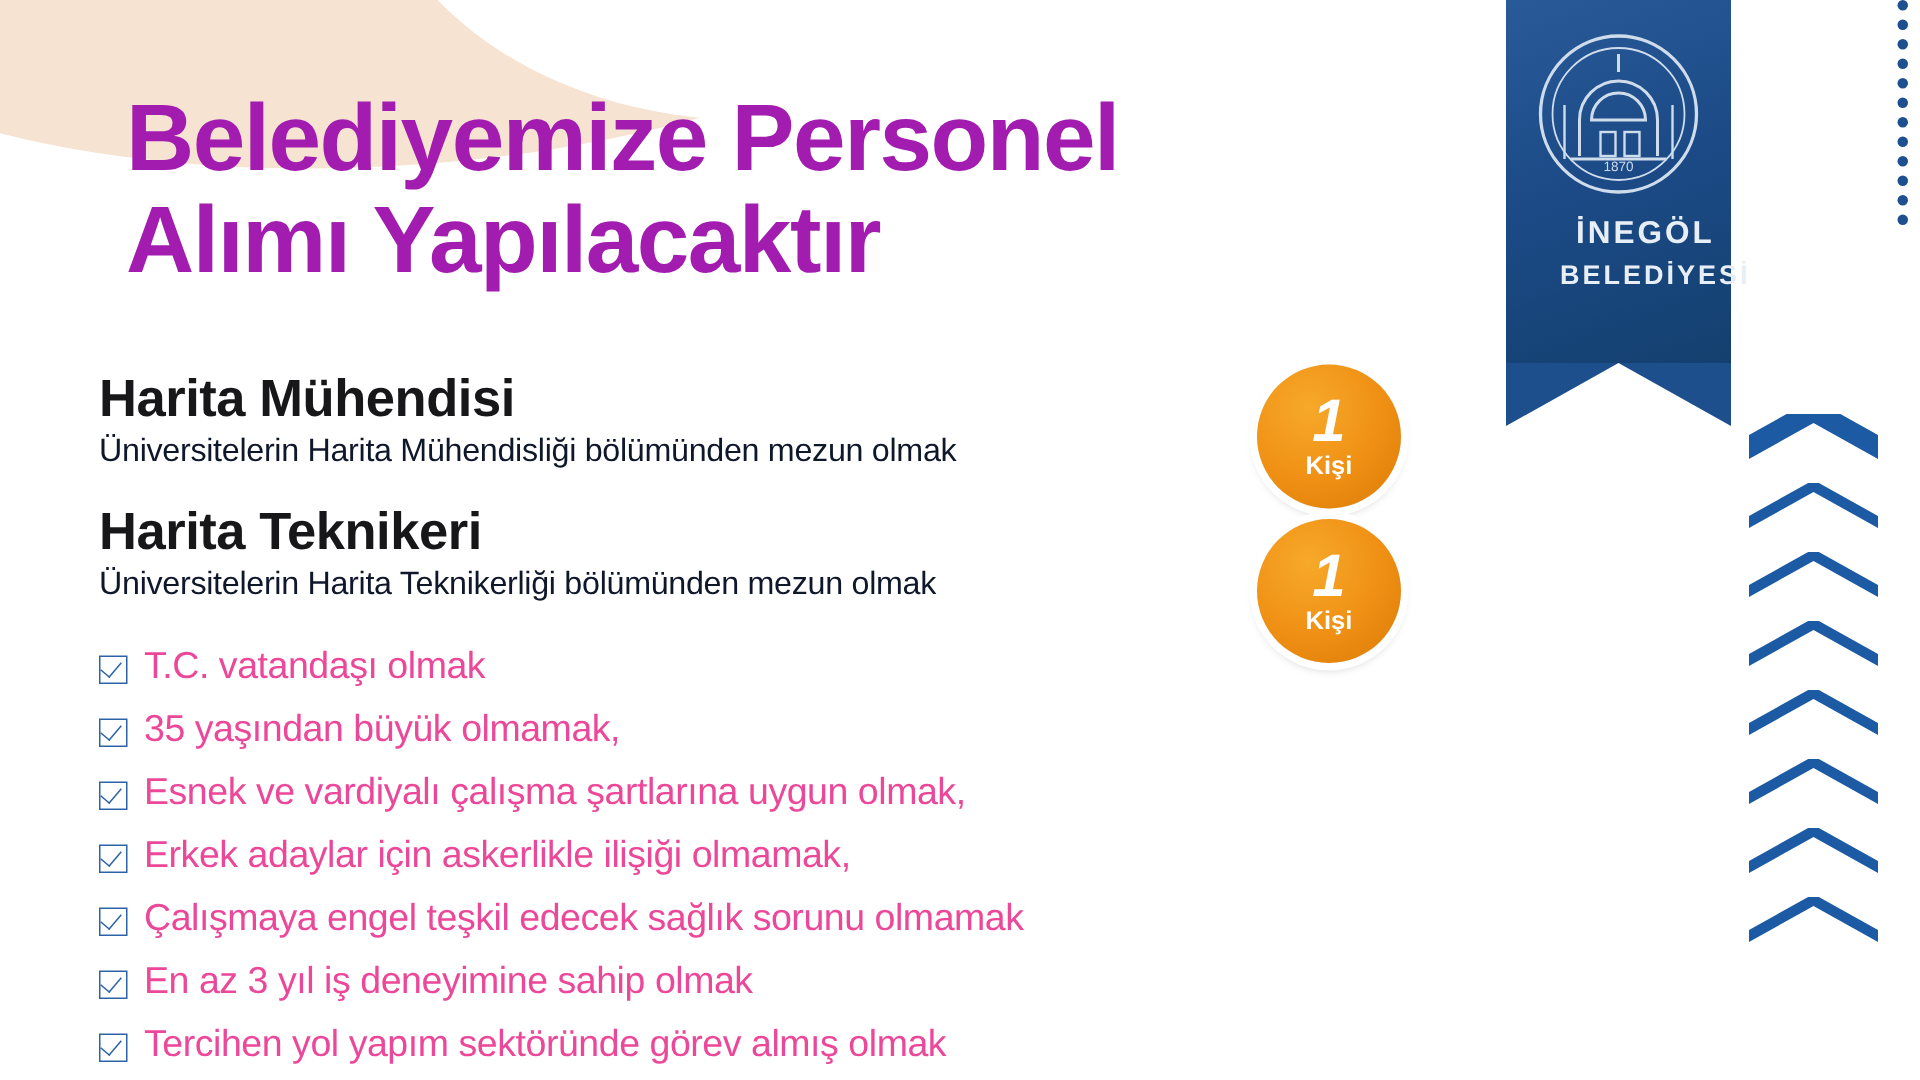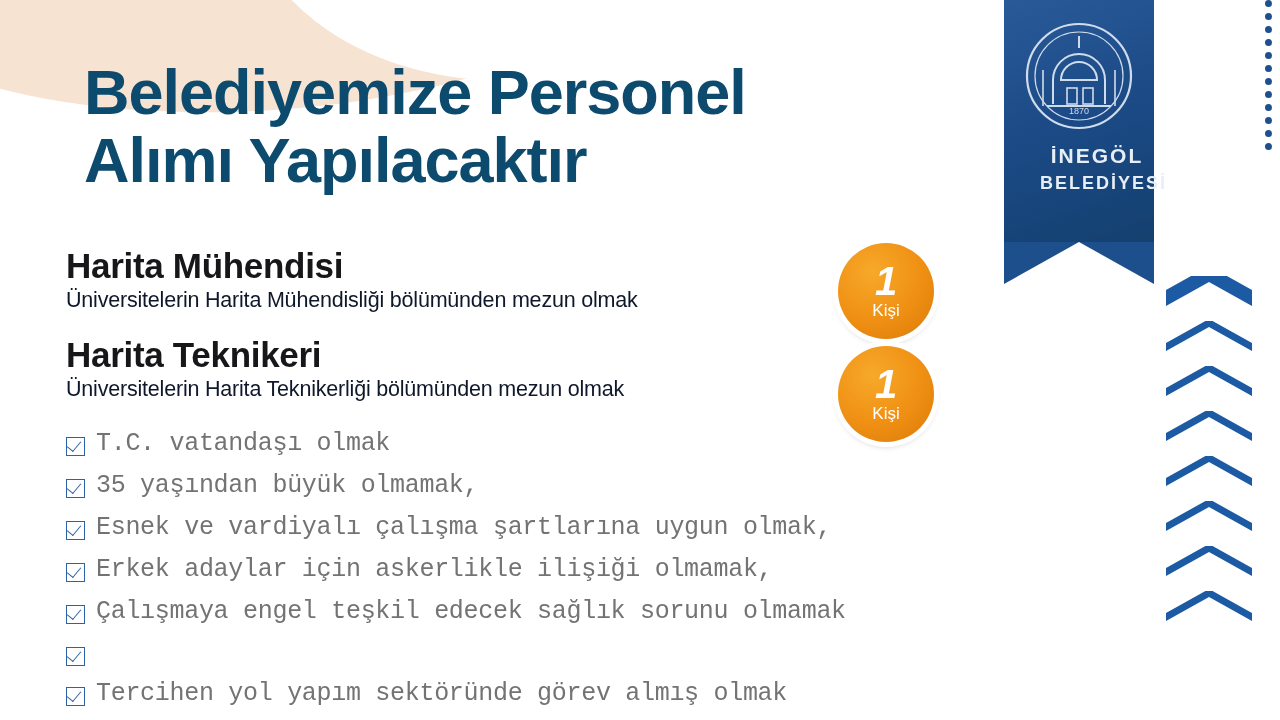--- a/index.html
+++ b/index.html
@@ -124,21 +124,21 @@
     top: 179px;
     font-size: 18px;
   }
 
   
   .headline {
     position: absolute;
     left: 84px;
     top: 58px;
     z-index: 5;
-    color: #0c4a6e;
+    color: #a21caf;
     font-weight: 800;
     font-size: 63px;
     line-height: 1.08;
     letter-spacing: -1px;
     max-width: 960px;
   }
   .headline div { white-space: nowrap; }
 
   
   .jobs {
@@ -179,21 +179,21 @@
     color: #ffffff;
   }
   .badge-num {
     font-size: 40px;
     font-weight: bold;
     line-height: 0.95;
     font-style: italic;
   }
   .badge-unit {
     font-size: 17px;
-    font-weight: normal;
+    font-weight: bold;
     margin-top: 1px;
   }
   #badge-1 { left: 838px; top: 243px; }
   #badge-2 { left: 838px; top: 346px; }
 
   
   .checklist {
     position: absolute;
     left: 66px;
     top: 430px;
@@ -219,25 +219,24 @@
     position: absolute;
     left: 3px;
     top: 0px;
     width: 7px;
     height: 12px;
     border: solid #2b63a6;
     border-width: 0 1.8px 1.8px 0;
     transform: rotate(40deg);
   }
   .check-text {
-    color: #737373;
+    color: #ec4899;
     font-size: 25px;
     line-height: 1.12;
     letter-spacing: -0.3px;
-    font-family: Liberation Mono, monospace;
   }
 </style>
 </head>
 <body>
 
 <div class="blob"></div>
 <div class="blob2"></div>
 
 <div class="dots">
   <span></span>
@@ -344,18 +343,19 @@
   <div class="check-item">
     <div class="check-box"></div>
     <div class="check-text">Erkek adaylar için askerlikle ilişiği olmamak,</div>
   </div>
   <div class="check-item">
     <div class="check-box"></div>
     <div class="check-text">Çalışmaya engel teşkil edecek sağlık sorunu olmamak</div>
   </div>
   <div class="check-item">
     <div class="check-box"></div>
+    <div class="check-text">En az 3 yıl iş deneyimine sahip olmak</div>
   </div>
   <div class="check-item">
     <div class="check-box"></div>
     <div class="check-text">Tercihen yol yapım sektöründe görev almış olmak</div>
   </div>
 </div>
 
 </body></html>

